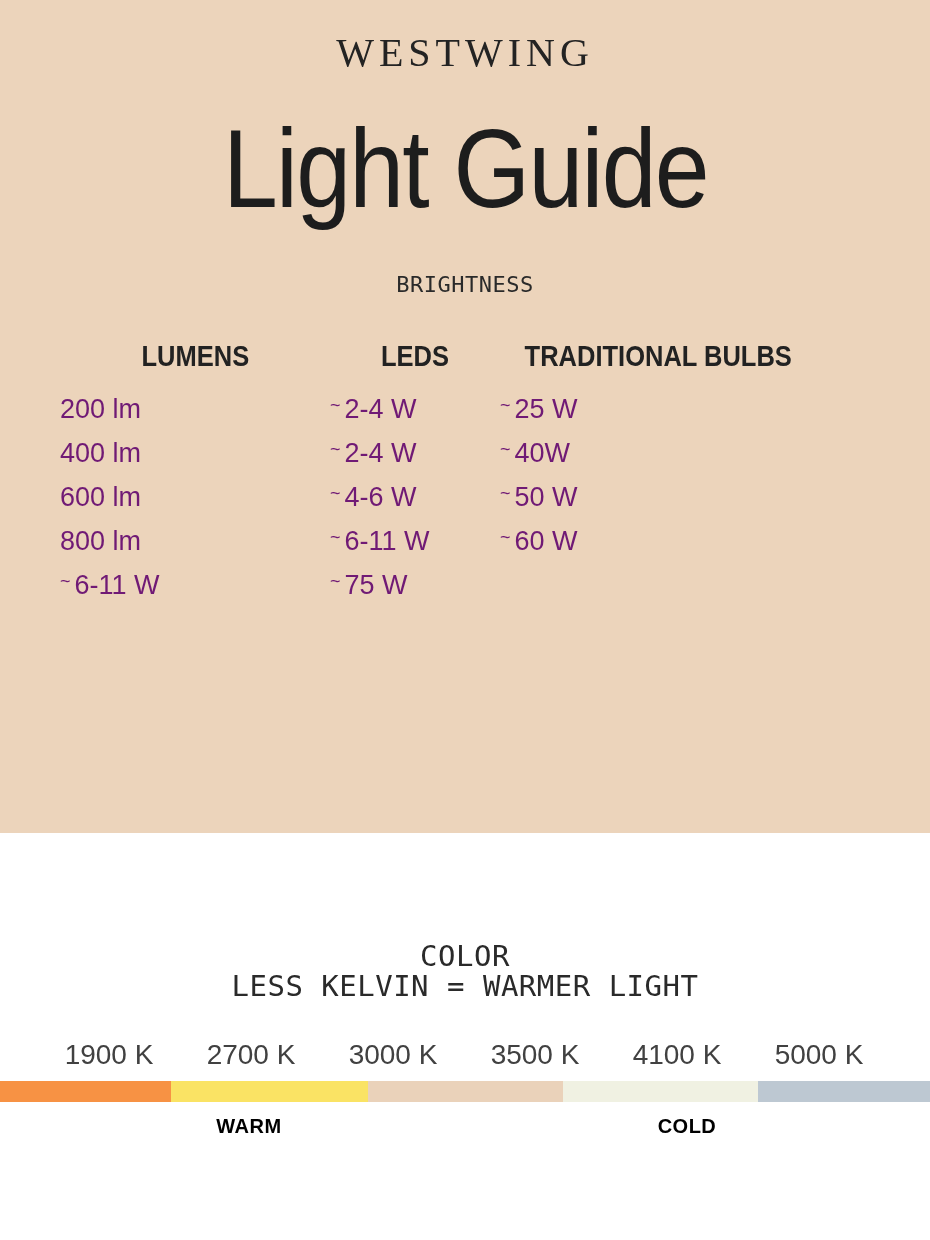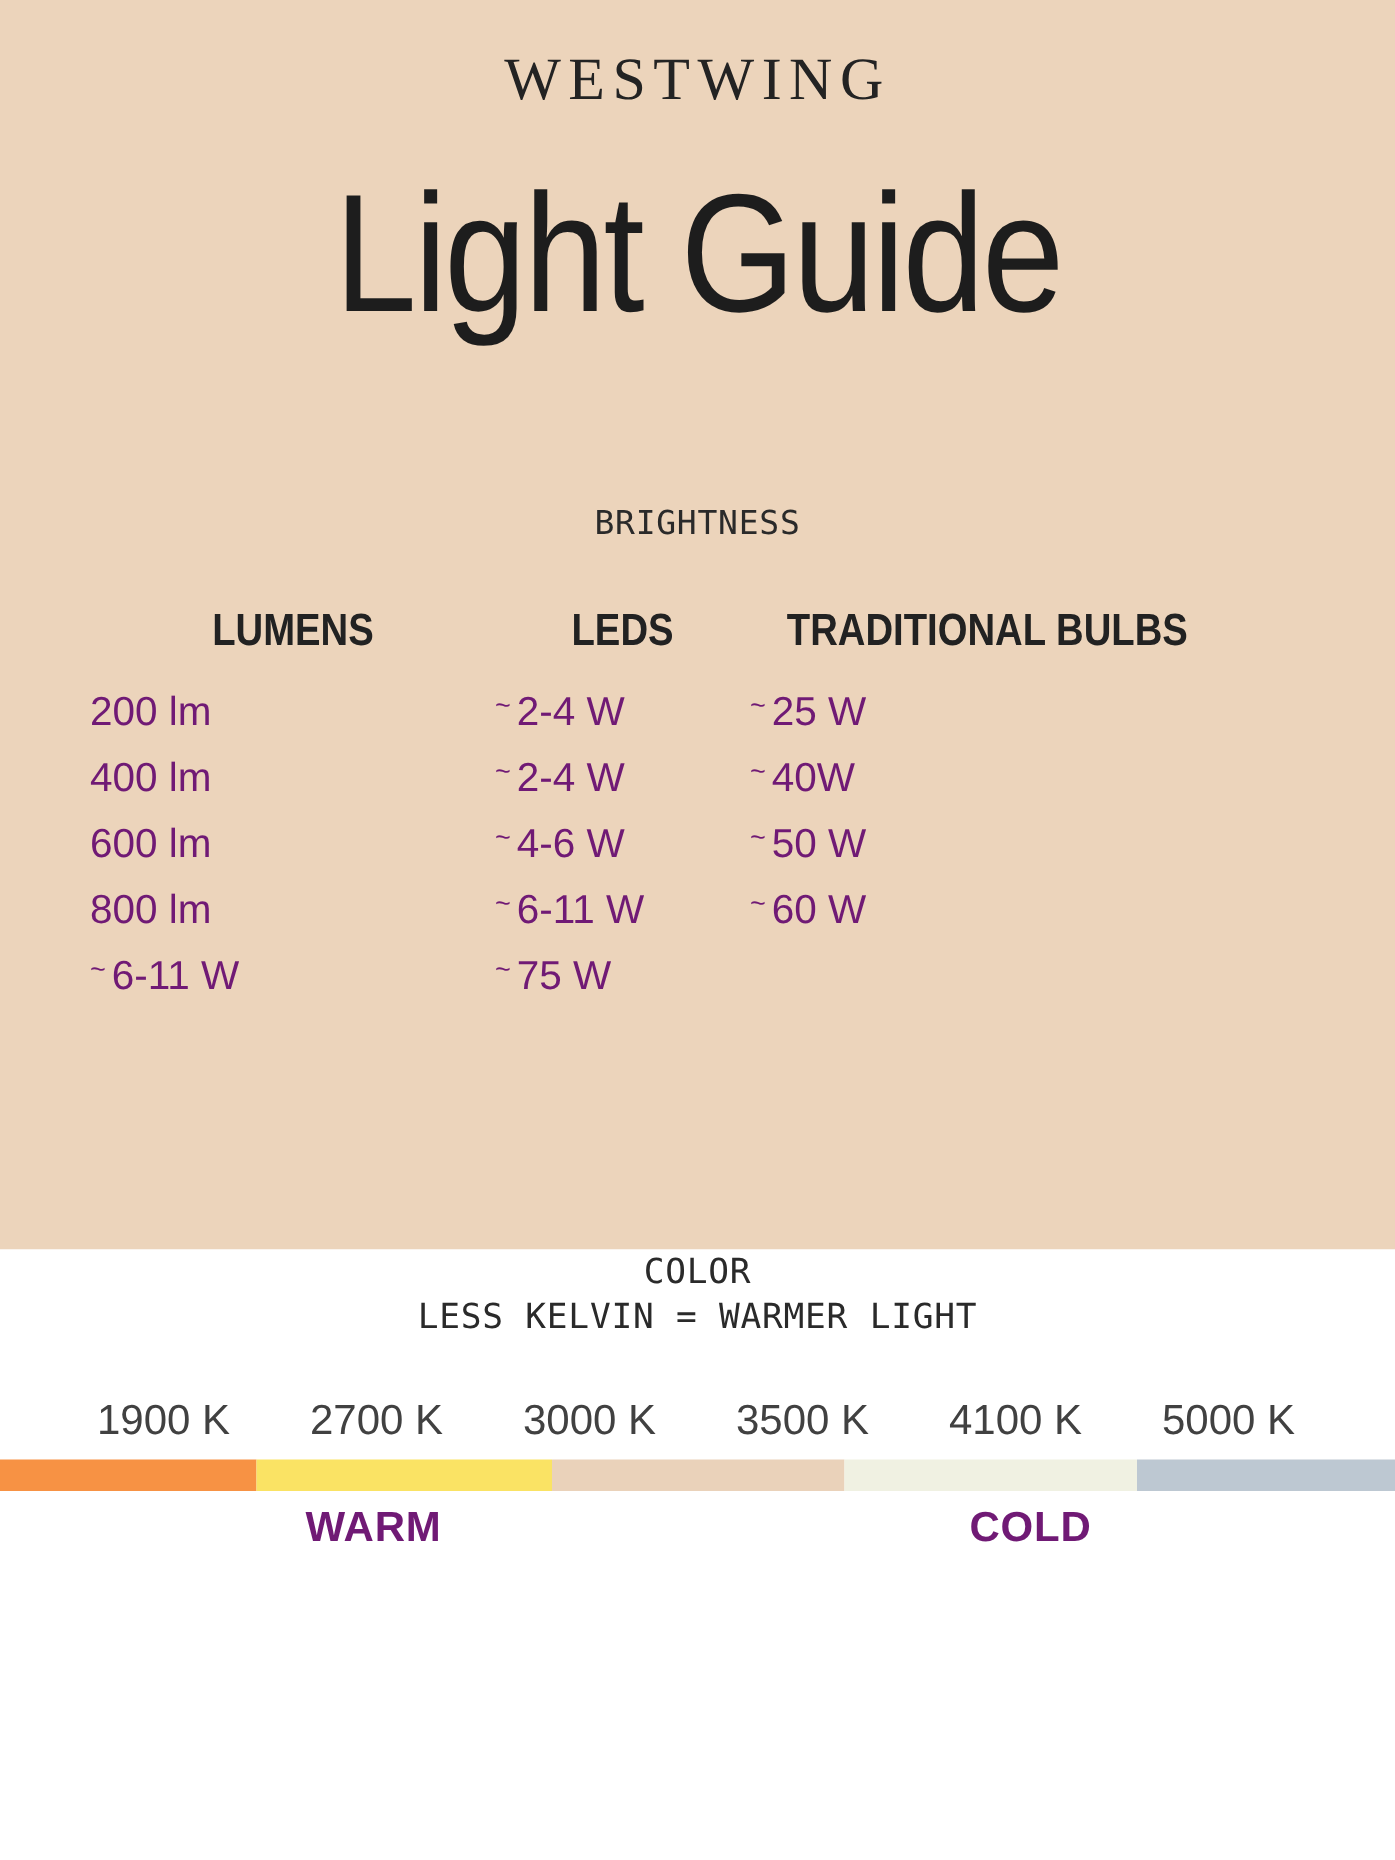--- a/index.html
+++ b/index.html
@@ -26,22 +26,22 @@
   .title .squeeze {
     display:inline-block; transform:scaleX(0.88); transform-origin:center;
     letter-spacing:-2px; font-weight:400;
   }
 
   .mono-block {
     text-align:center;
     font-family:"DejaVu Sans Mono", monospace;
     color:#2a2a2a;
   }
-  .mono-top { margin-top:110px; font-size:22px; line-height:29px; letter-spacing:0.5px; }
-  .mono-bottom { font-size:23px; line-height:30px; letter-spacing:0.5px;text-align:center; }
+  .mono-top { margin-top:45px; font-size:22px; line-height:29px; letter-spacing:0.5px; }
+  .mono-bottom { padding-top:108px; font-size:29px; line-height:30px; letter-spacing:0.5px;text-align:center; }
 
   .lumens-table { margin-left:60px; width:756px; margin-top:42px; }
   .tbl-head, .tbl-row {
     display:grid;
     grid-template-columns:270px 170px 316px;
     align-items:center;
   }
   .tbl-head { height:30px; }
   .tbl-head .cell { text-align:center; font-size:30px; line-height:1; color:#222; }
   .tbl-head .squeeze {
@@ -69,21 +69,21 @@
   .color-bar {
     margin-top:12px; height:21px; width:930px; display:flex;
   }
   .color-bar .bar-segment { height:100%; }
 
   .temp-labels {
     margin-left:30px; width:876px; margin-top:10px; display:flex;
   }
   .temp-labels .temp-label {
     flex:1 1 0; text-align:center;
-    font-size:28px; line-height:28px; font-weight:bold; color:#701a75;
+    font-size:20px; line-height:28px; font-weight:bold; color:#000000;
     letter-spacing:0.5px;
   }
 </style>
 </head>
 <body>
 
 <div class="top-section">
   <div class="brand">WESTWING</div>
   <div class="title">
     <span class="squeeze">Light Guide</span>

